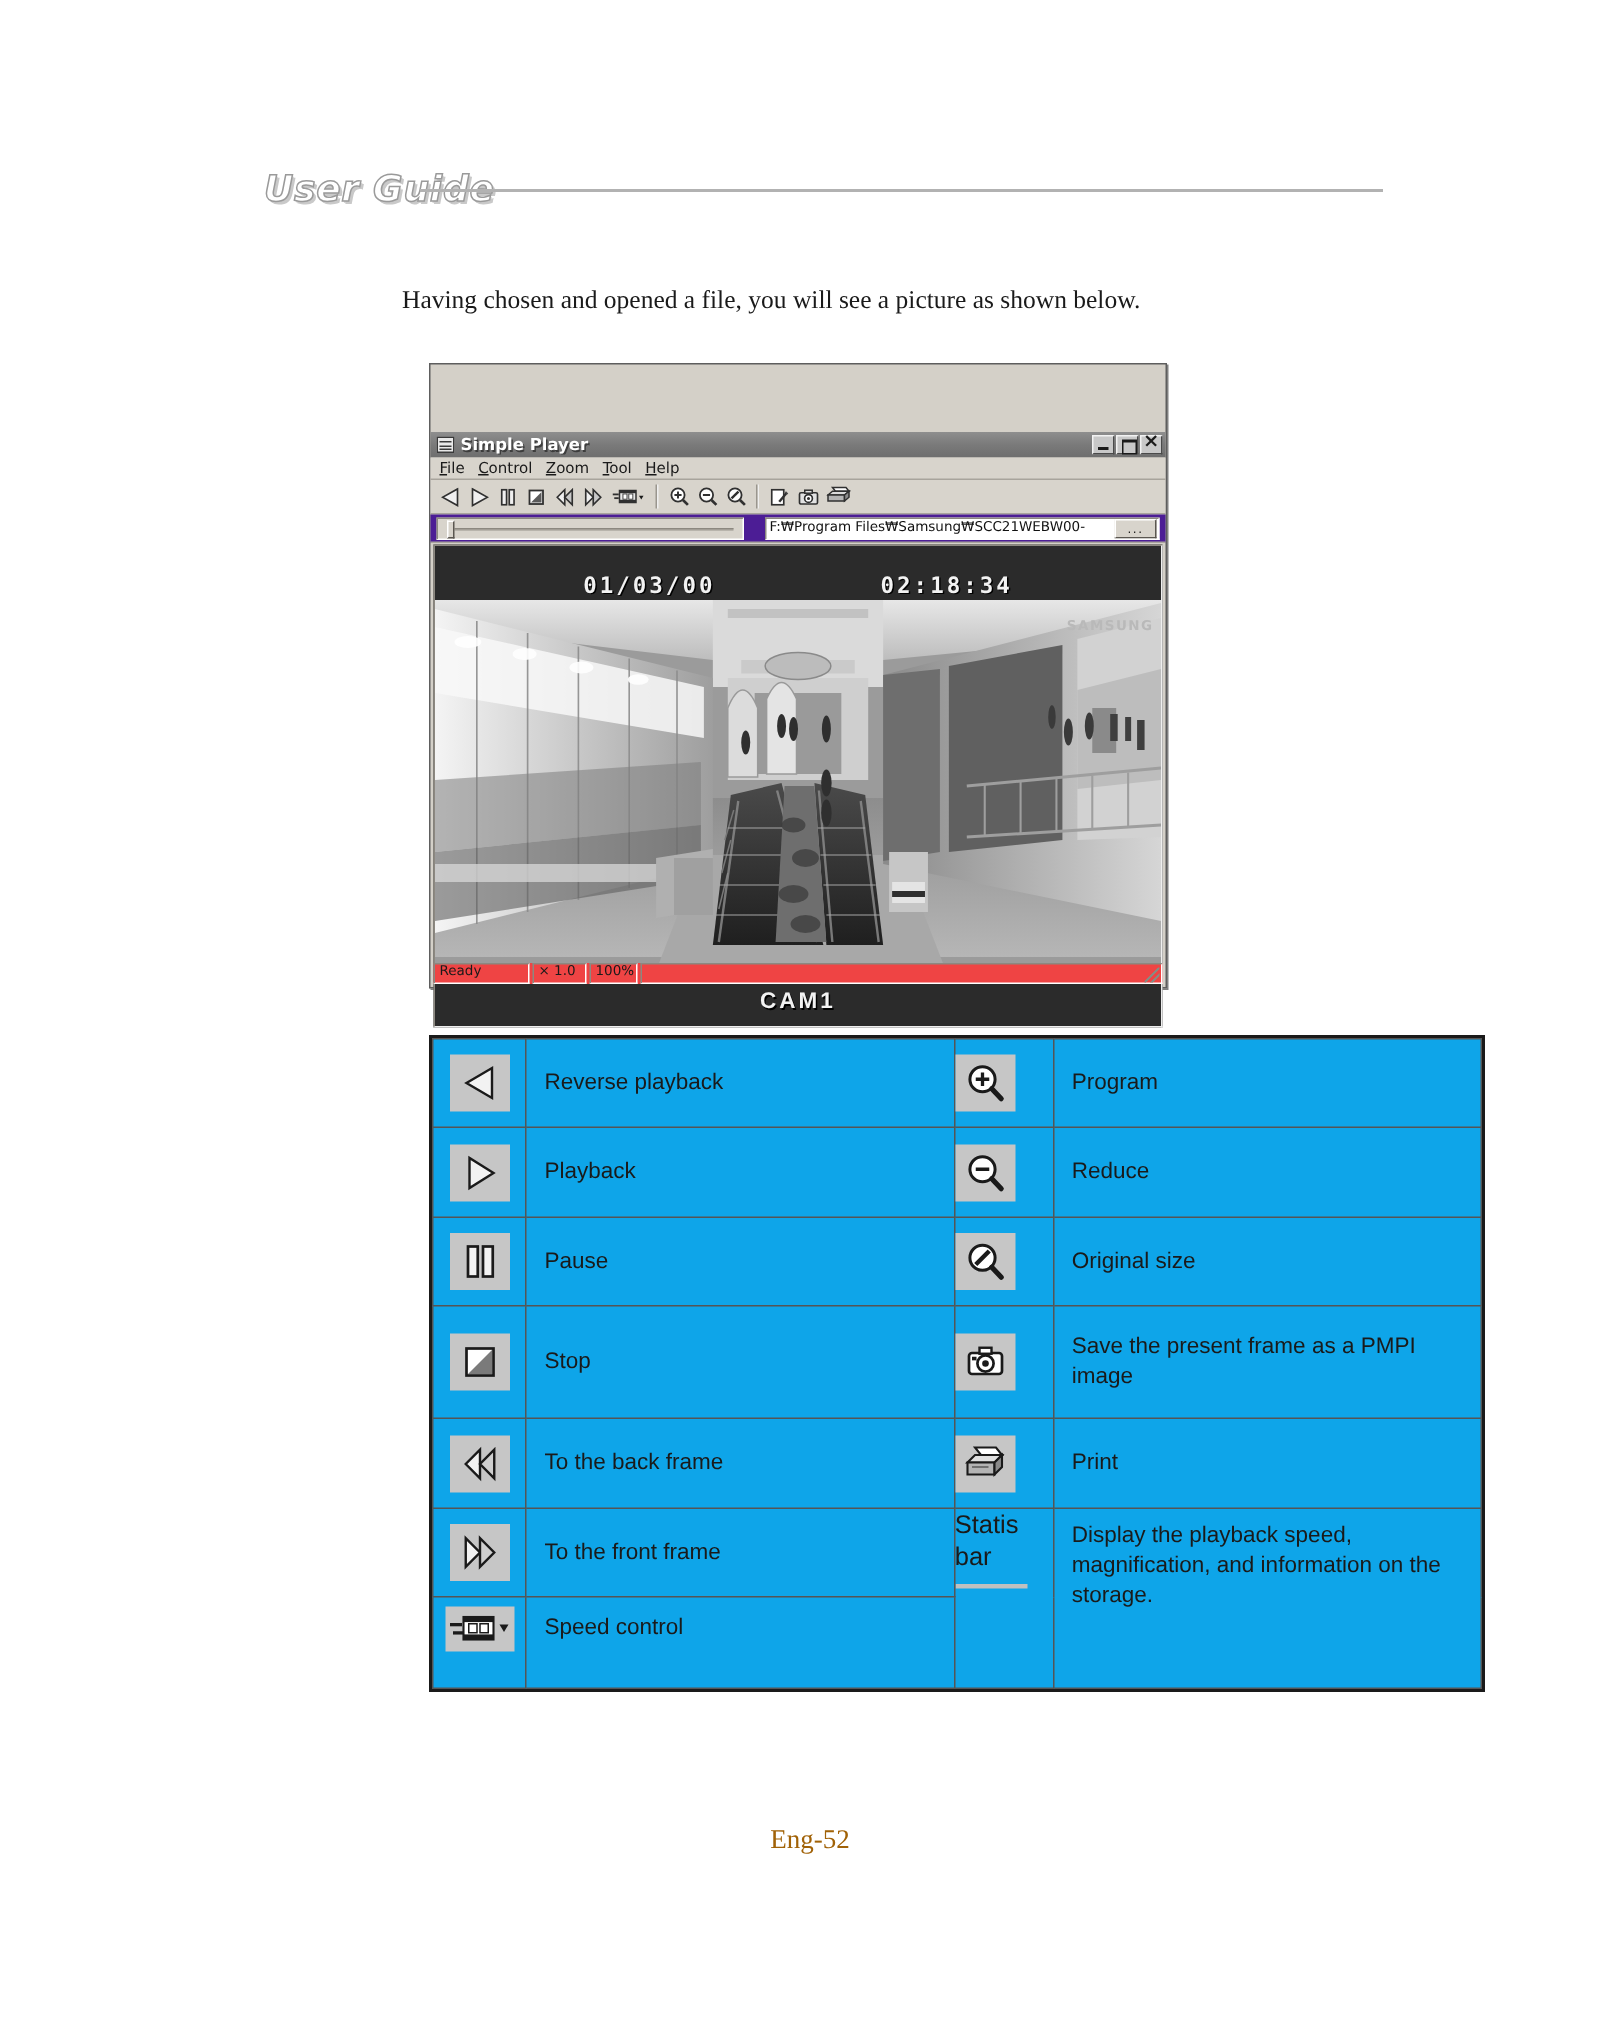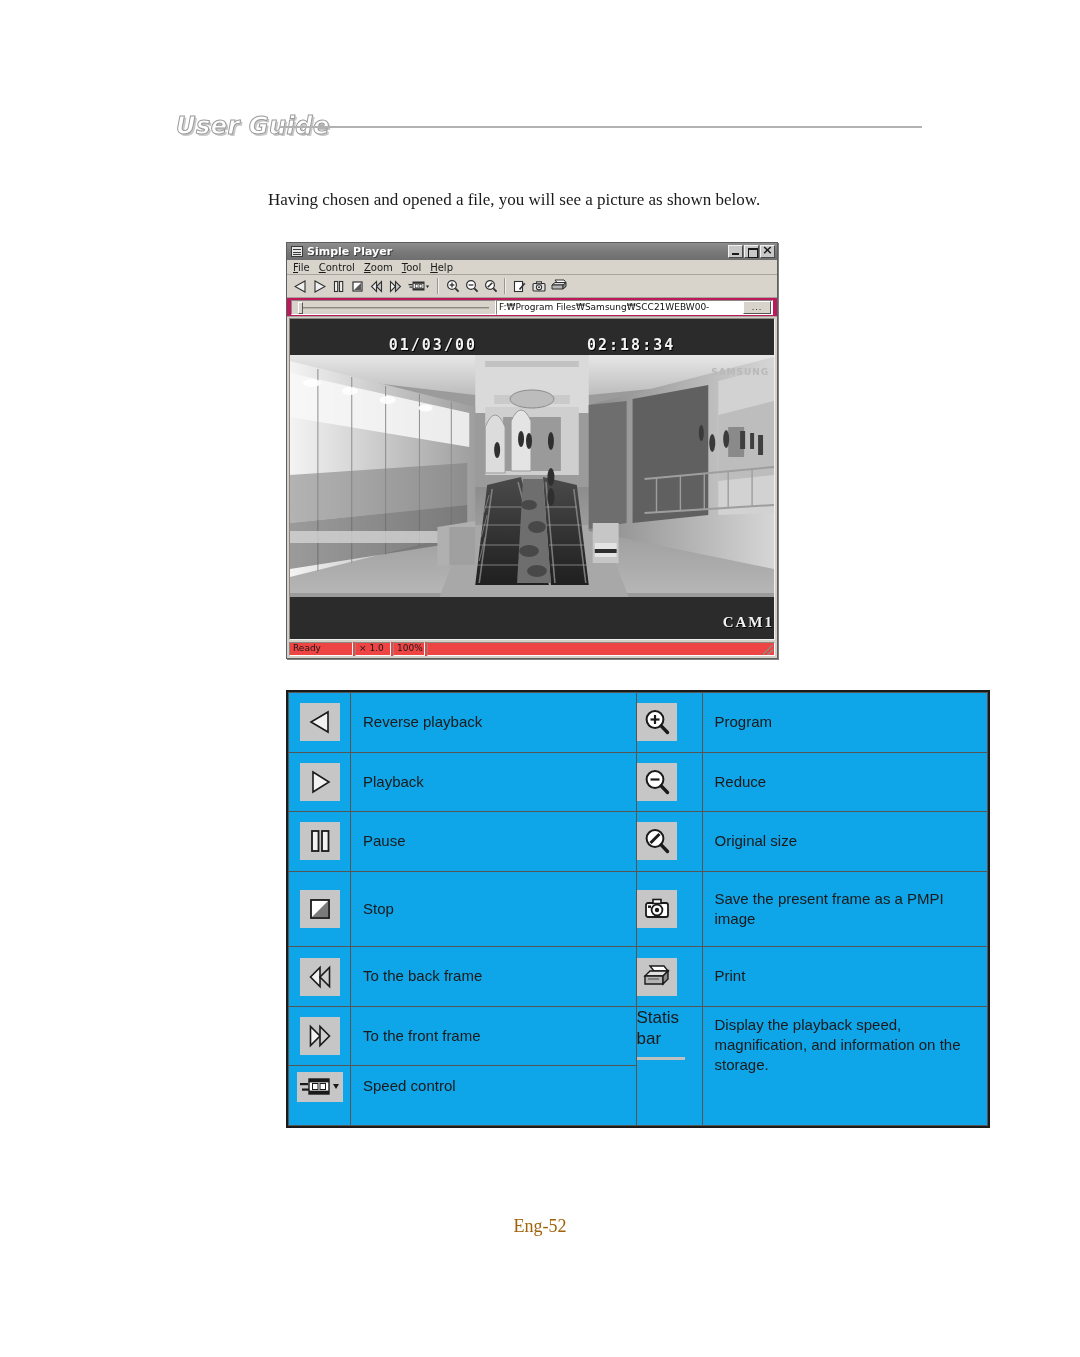--- a/index.html
+++ b/index.html
@@ -41,21 +41,21 @@
   
   #app-window {
     position:absolute; left:286px; top:242px; width:492px; height:417px;
     background:#d4d0c8;
     border:1px solid #5e5e5e;
     box-shadow:1px 1px 0 #808080;
   }
   .titlebar {
     height:17px;
     background:linear-gradient(to bottom,#8e8e8e 0%,#7a7a7a 50%,#6e6e6e 100%);
-    display:flex; align-items:center; padding:0 2px;
+    display:flex; align-items:center; padding:0 2px;margin-top:45px;
   }
   .title-icon {
     width:12px; height:11px; margin:0 4px 0 2px;
     background:#e8e8e8; border:1px solid #3a3a3a;
     position:relative; flex:0 0 auto;
   }
   .title-icon:before{
     content:""; position:absolute; left:1px; top:2px; right:1px; height:1px;
     background:#3a3a3a; box-shadow:0 3px 0 #3a3a3a, 0 5px 0 #3a3a3a;
   }
@@ -99,22 +99,22 @@
     border-bottom:1px solid #a8a49c;
   }
   .tb {
     width:17px; height:19px; display:flex; align-items:center; justify-content:center;
     position:relative;
   }
   .tb svg { display:block; }
   .tb-sep { width:2px; height:16px; border-left:1px solid #9a968e; border-right:1px solid #efefef; margin:0 3px; }
 
   .ctrlrow {
-    height:19px; display:flex; align-items:center; padding:0 4px; gap:0;
-    background:#be185d;
+    height:19px; display:flex; align-items:center; padding:0 4px; gap:14px;
+    background:#4c1d95;
     border-bottom:1px solid #a8a49c;
   }
   .slider {
     position:relative; height:15px; flex:0 0 205px;
     background:#d8d4cc;
     border-top:1px solid #8c8880; border-left:1px solid #8c8880;
     border-right:1px solid #ffffff; border-bottom:1px solid #ffffff;
   }
   .slider-track {
     position:absolute; left:10px; right:6px; top:6px; height:2px;
@@ -160,22 +160,22 @@
     position:absolute; left:0; right:0; top:0; height:51px;
     display:flex; align-items:center; justify-content:center; gap:110px;
     color:#f2f2f2;
     font-family:"DejaVu Sans Mono", monospace;
     font-size:15px; font-weight:bold; letter-spacing:2px;
     text-shadow:1px 1px 0 #000;
     z-index:3;
   }
   .cam-label {
     position:absolute; left:0; right:0; bottom:8px;
-    text-align:right; color:#f2f2f2;
-    font-family:Liberation Serif, serif;
+    text-align:center; color:#f2f2f2;
+    font-family:Liberation Sans, sans-serif;
     font-size:15px; font-weight:bold; letter-spacing:2px;
     text-shadow:1px 1px 0 #000;
     z-index:3;
   }
   .cctv {
     position:absolute; left:0; right:0; top:36px; height:242px;
     overflow:hidden; background:#8f8f8f;
   }
 
   

